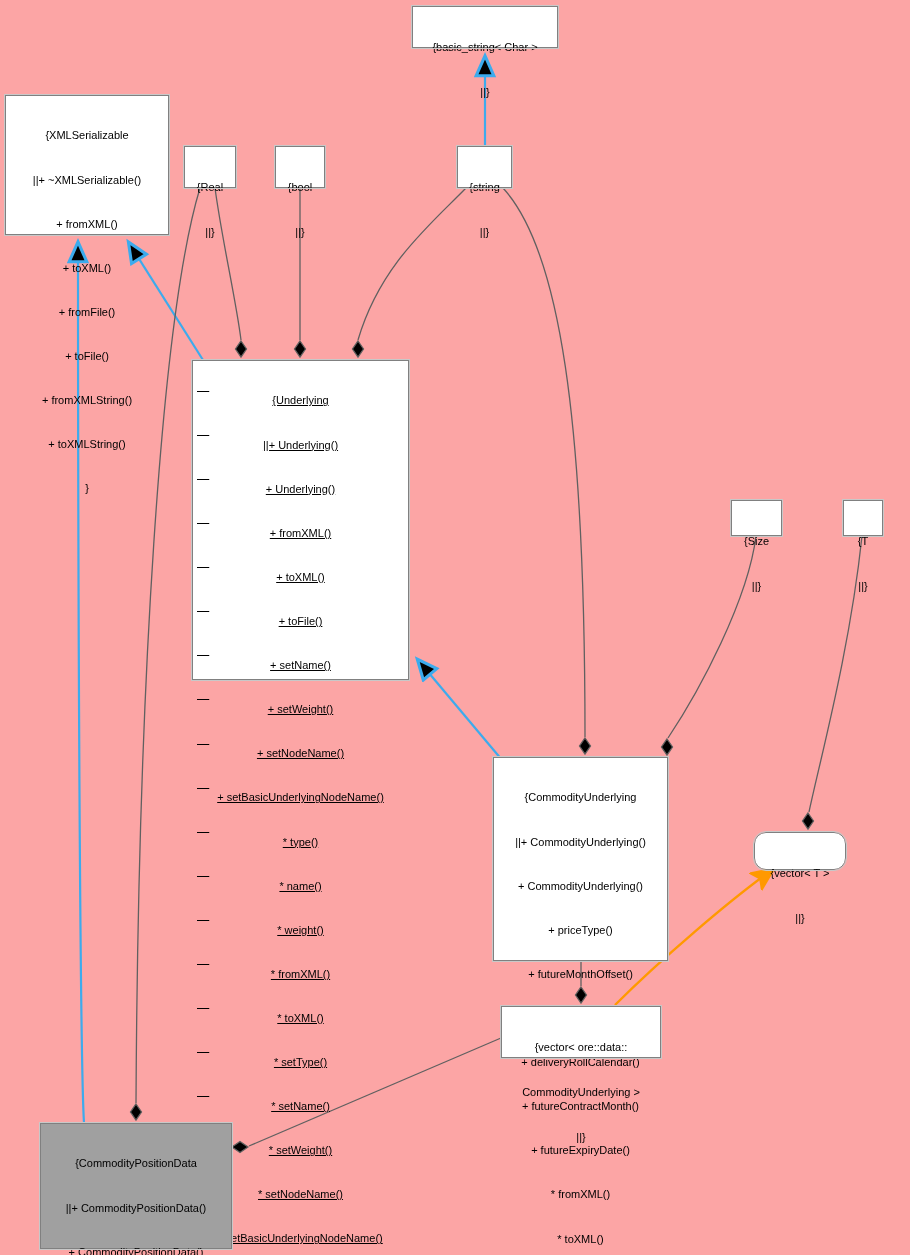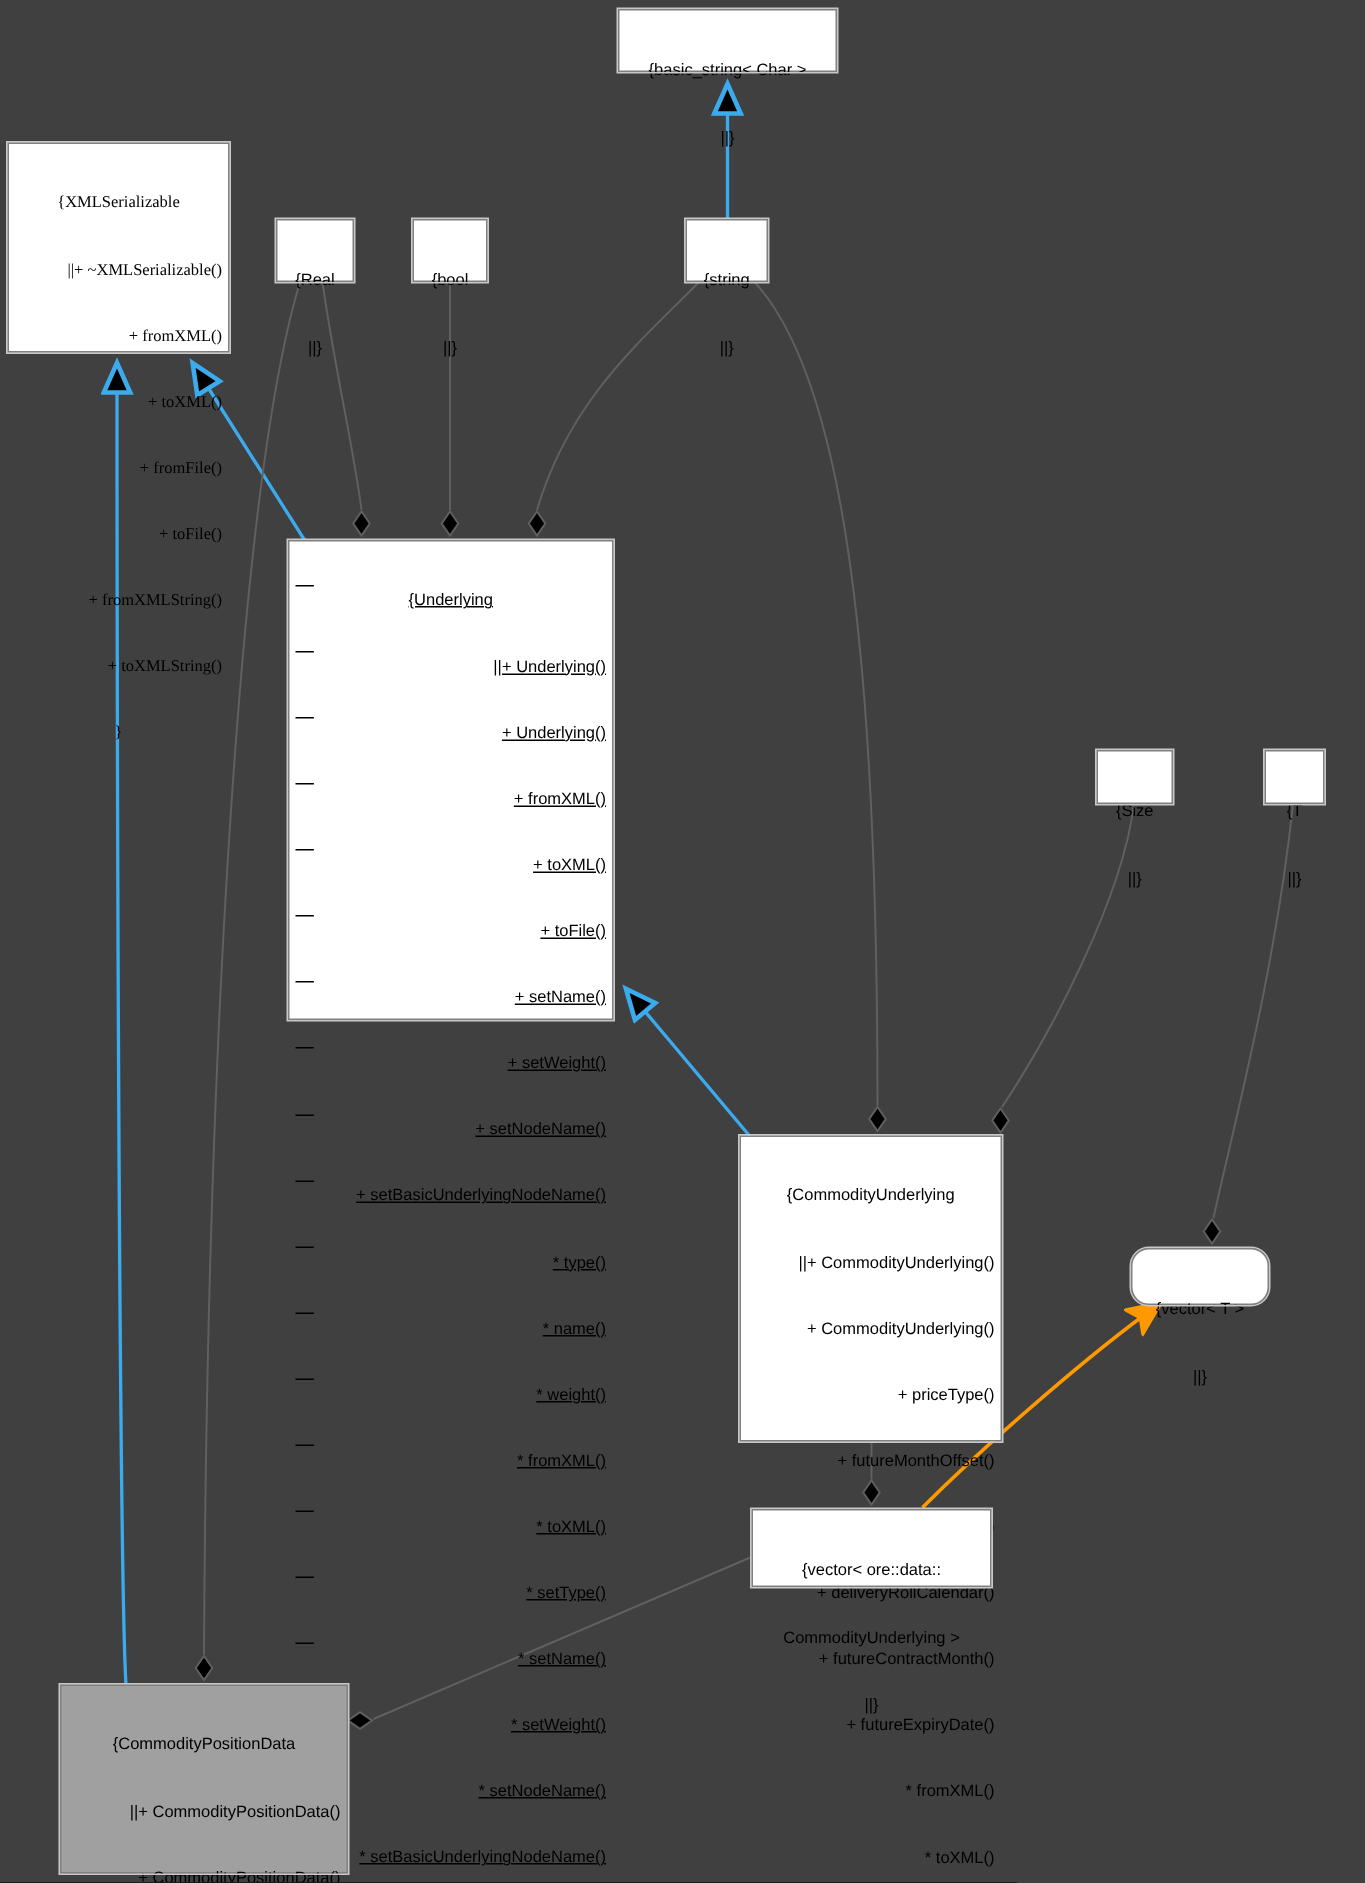--- a/index.html
+++ b/index.html
@@ -1,40 +1,40 @@
 <!DOCTYPE html>
 <html><head>
 <meta charset="utf-8">
 <title>CommodityPositionData Collaboration Diagram</title>
 <style>
   html,body{margin:0;padding:0;background:#000;}
   #canvas{
     position:relative;
     width:910px;height:1255px;
-    background:#404040;
+    background:#fca5a5;
     font-family:"Liberation Sans","DejaVu Sans",sans-serif;
     overflow:hidden;
   }
   svg#edges{position:absolute;left:0;top:0;width:910px;height:1255px;pointer-events:none;}
   .node{
     position:absolute;
     box-sizing:border-box;
     background:#ffffff;
     border:1px solid #808080;
     outline:1px solid #c8c8c8;
     color:#000000;
     font-size:11px;
     line-height:14.7px;
     padding:3px 4px 2px 4px;
     white-space:pre;
     z-index:3;
   }
   .node.highlight{background:#a0a0a0;}
   .node .title{display:block;text-align:center;}
-  .node .member{display:block;text-align:right;}
+  .node .member{display:block;text-align:center;}
   .node .closing{display:block;text-align:center;}
   .node.small{line-height:15px;text-align:center;}
   .node.small .line{display:block;text-align:center;}
 </style>
 </head>
 <body>
 
 <div id="canvas">
 
   <svg id="edges" viewBox="0 0 910 1255">
@@ -111,21 +111,21 @@
     <g>
       <path d="M615,1005 C660,960 730,900 772,870" fill="none" stroke="#ff9900" stroke-width="2.4" marker-end="url(#mk-template)"></path>
     </g>
   </svg>
 
   <div class="node small" style="left: 412px; top: 6px; width: 146px; height: 42px;">
     <span class="line">{basic_string&lt; Char &gt;</span>
     <span class="line">||}</span>
   </div>
 
-  <div class="node" style="left: 5px; top: 95px; width: 148px; height: 140px; font-family: Liberation Serif, serif;">
+  <div class="node" style="left: 5px; top: 95px; width: 164px; height: 140px;">
     <span class="title">{XMLSerializable</span>
     <span class="member">||+ ~XMLSerializable()</span>
     <span class="member">+ fromXML()</span>
     <span class="member">+ toXML()</span>
     <span class="member">+ fromFile()</span>
     <span class="member">+ toFile()</span>
     <span class="member">+ fromXMLString()</span>
     <span class="member">+ toXMLString()</span>
     <span class="closing">}</span>
   </div>

